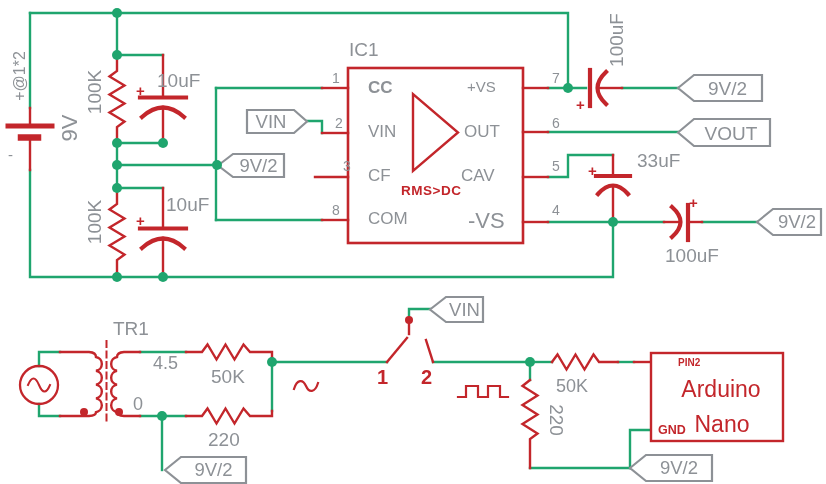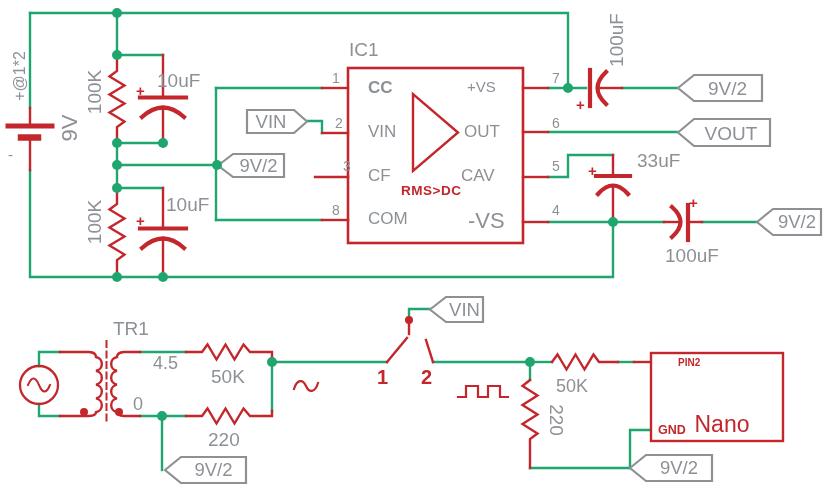--- a/index.html
+++ b/index.html
@@ -246,15 +246,16 @@
 
 <span class="lbl" style="left:211px;top:367px;font-size:19px;">50K</span>
 <span class="lbl" style="left:208px;top:430px;font-size:19px;">220</span>
 <span class="lbl red b" style="left:377px;top:367px;font-size:20px;">1</span>
 <span class="lbl red b" style="left:421px;top:367px;font-size:20px;">2</span>
 <span class="lbl" style="left:556px;top:377px;font-size:18px;">50K</span>
 <span class="lbl rotcw" style="left:556px;top:420px;font-size:19px;">220</span>
 
 <span class="lbl red b" style="left:658px;top:358px;font-size:10px;padding-left:20px;">PIN2</span>
 <span class="lbl red b" style="left:658px;top:424px;font-size:12.5px;">GND</span>
+<span class="lbl red ctr" style="left:721px;top:389px;font-size:23px;">Arduino</span>
 <span class="lbl red ctr" style="left:722px;top:412px;font-size:23px;margin-top:12px;">Nano</span>
 
 </div>
 
 </body></html>

